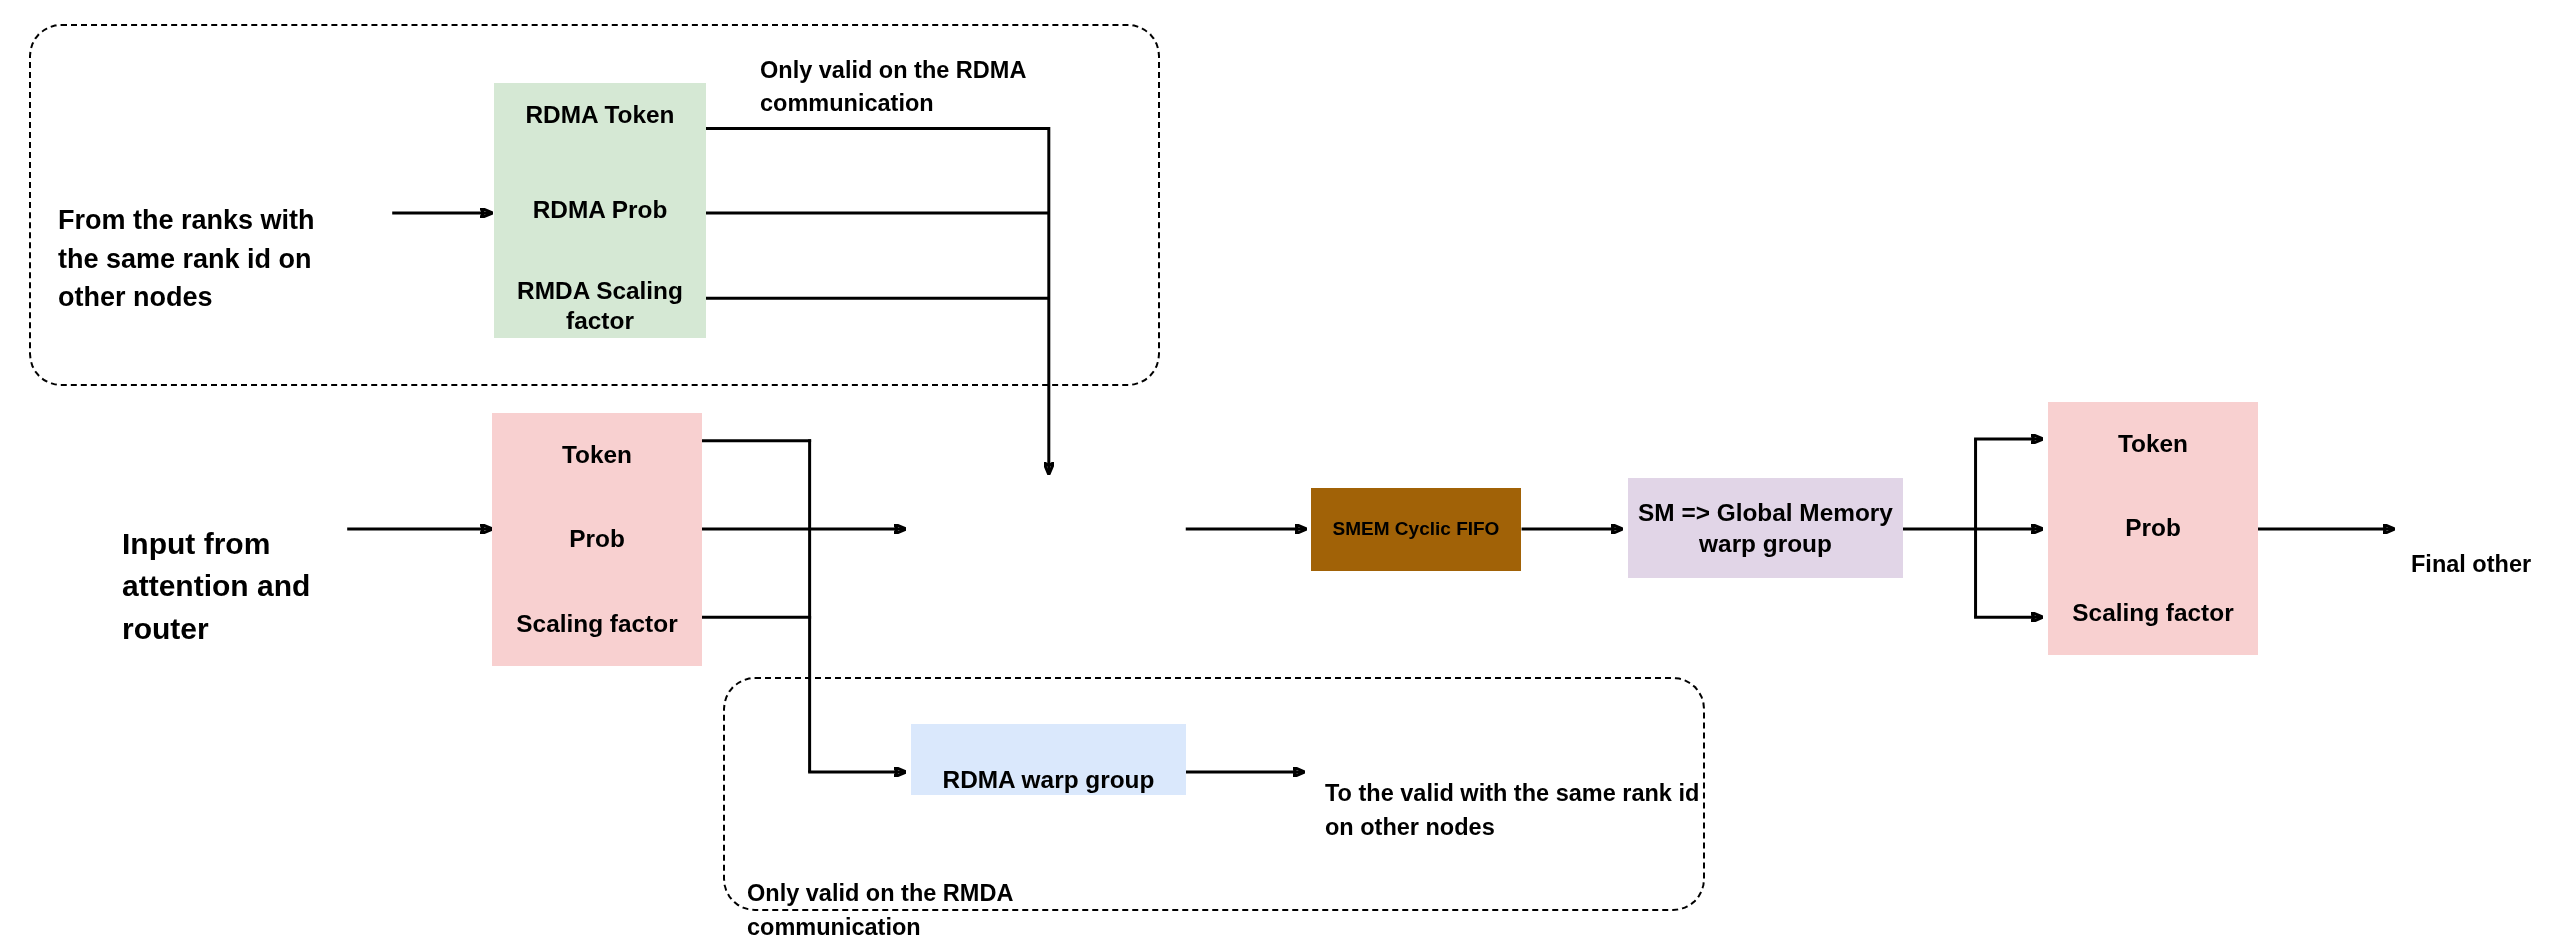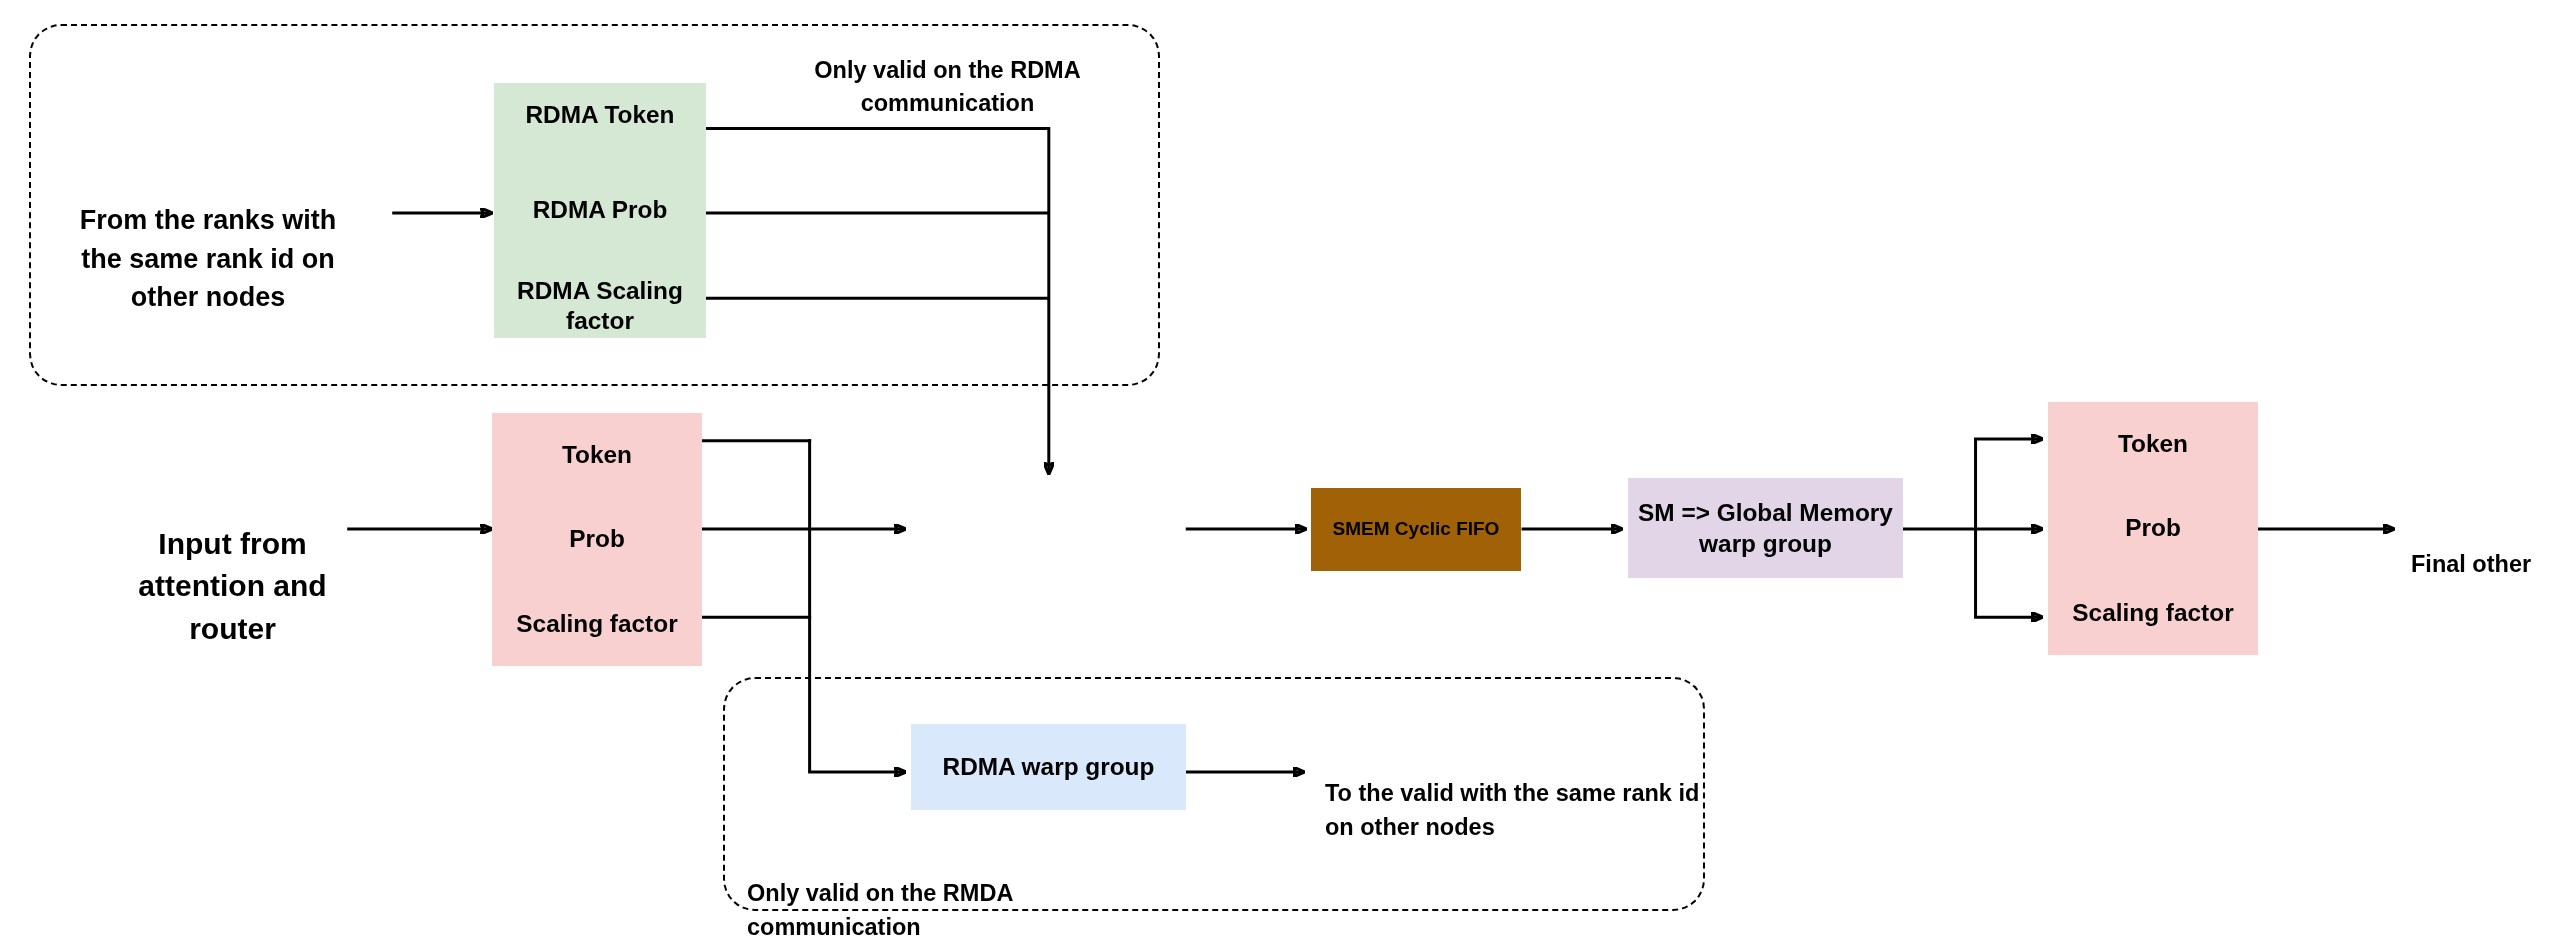--- a/index.html
+++ b/index.html
@@ -48,21 +48,20 @@
     font-weight:bold;
     color:#000;
     line-height:1.25;
   }
 
   
   .tlabel{
     position:absolute;
     font-weight:bold;
     color:#000;
-    text-align:center;
     line-height:1.42;
     z-index:6;
     white-space:pre-line;
   }
   .tlabel.left{text-align:left;}
 
   
   #wires{position:absolute;left:0;top:0;width:2576px;height:938px;z-index:3;pointer-events:none;}
   #wires line, #wires path{stroke:#000;stroke-width:3.2;fill:none;}
 </style>
@@ -120,21 +119,21 @@
   </svg>
 
   <div class="stack" style="left:494px;top:83px;width:212px;height:255px;background:#D5E8D4;font-size:24.4px;gap:32px;">
     <div class="cell">
       <span>RDMA Token</span>
     </div>
     <div class="cell">
       <span>RDMA Prob</span>
     </div>
     <div class="cell">
-      <span style="max-width:178px;">RDMA Scaling factor</span>
+      <span style="max-width:178px;">RMDA Scaling factor</span>
     </div>
   </div>
 
   <div class="stack" style="left:492px;top:413px;width:210px;height:253px;background:#F8D0D0;font-size:24.4px;">
     <div class="cell">
       <span>Token</span>
     </div>
     <div class="cell">
       <span>Prob</span>
     </div>
@@ -157,21 +156,21 @@
       <span>Token</span>
     </div>
     <div class="cell">
       <span>Prob</span>
     </div>
     <div class="cell">
       <span>Scaling factor</span>
     </div>
   </div>
 
-  <div class="node" style="left:911px;top:724px;width:275px;height:86px;background:#DAE8FC;font-size:24.4px;padding:0 5px;">
+  <div class="node" style="left:911px;top:724px;width:275px;height:71px;background:#DAE8FC;font-size:24.4px;padding:0 5px;align-items:flex-end;">
     <span>RDMA warp group</span>
   </div>
 
   <div class="tlabel" style="left:760px;top:20.6px;width:375px;font-size:23.5px;">
     <span>Only valid on the RDMA communication</span>
   </div>
 
   <div class="tlabel" style="left:58px;top:163px;width:300px;font-size:27px;">
     <span>From the ranks with the same rank id on other nodes</span>
   </div>

